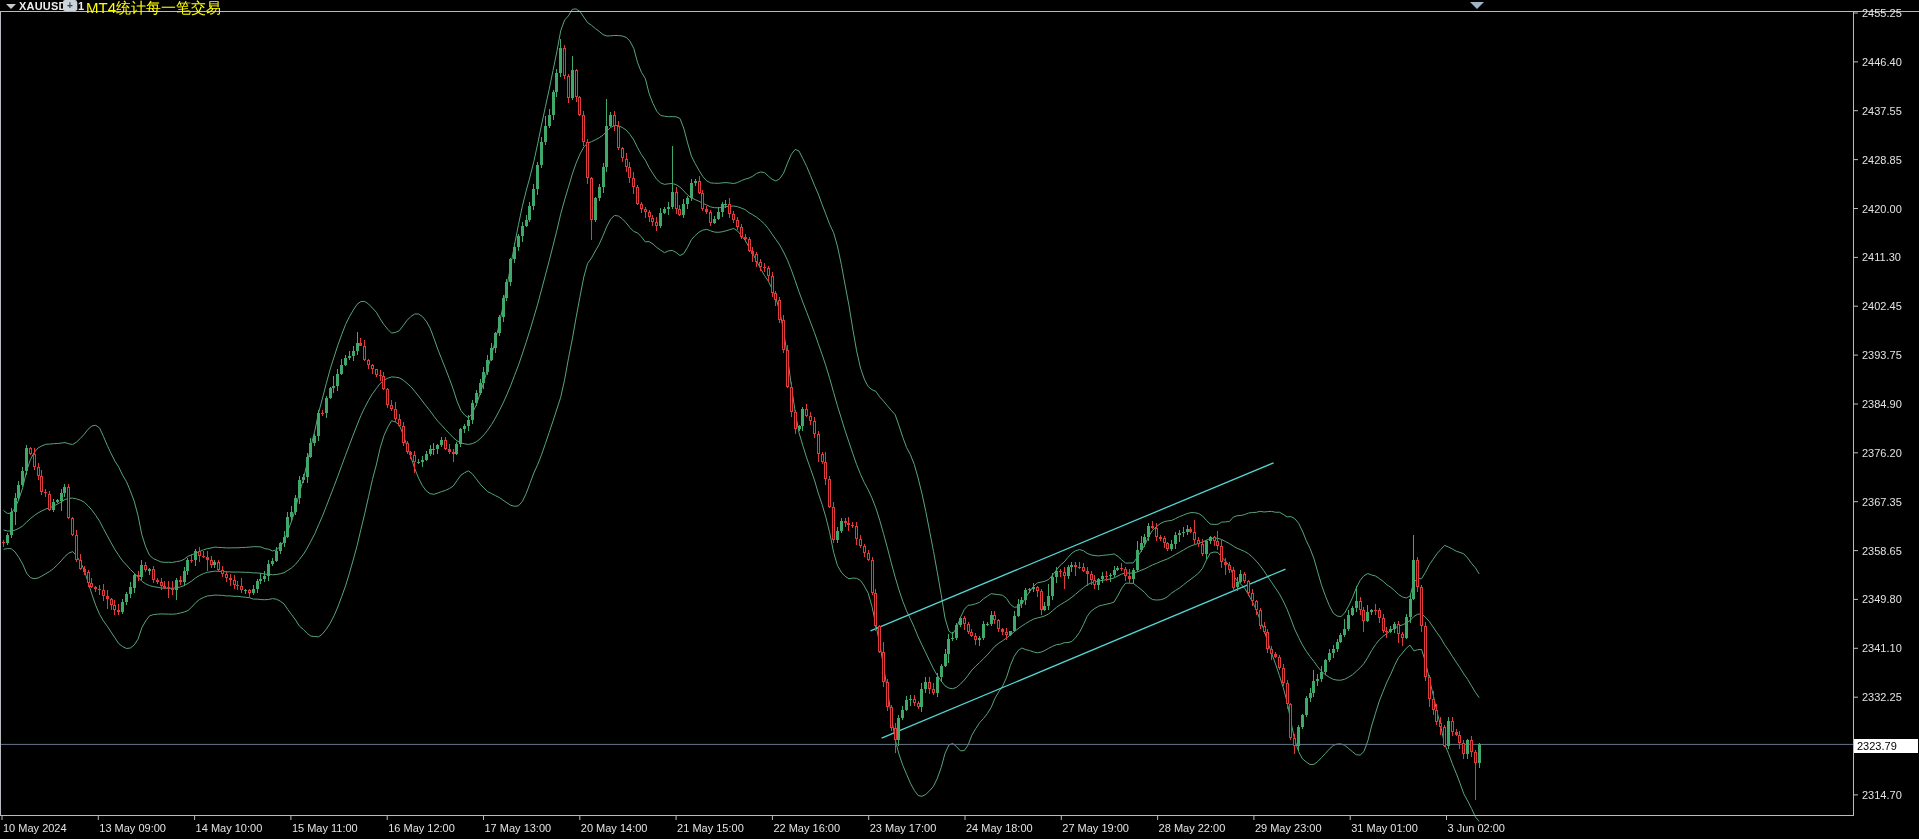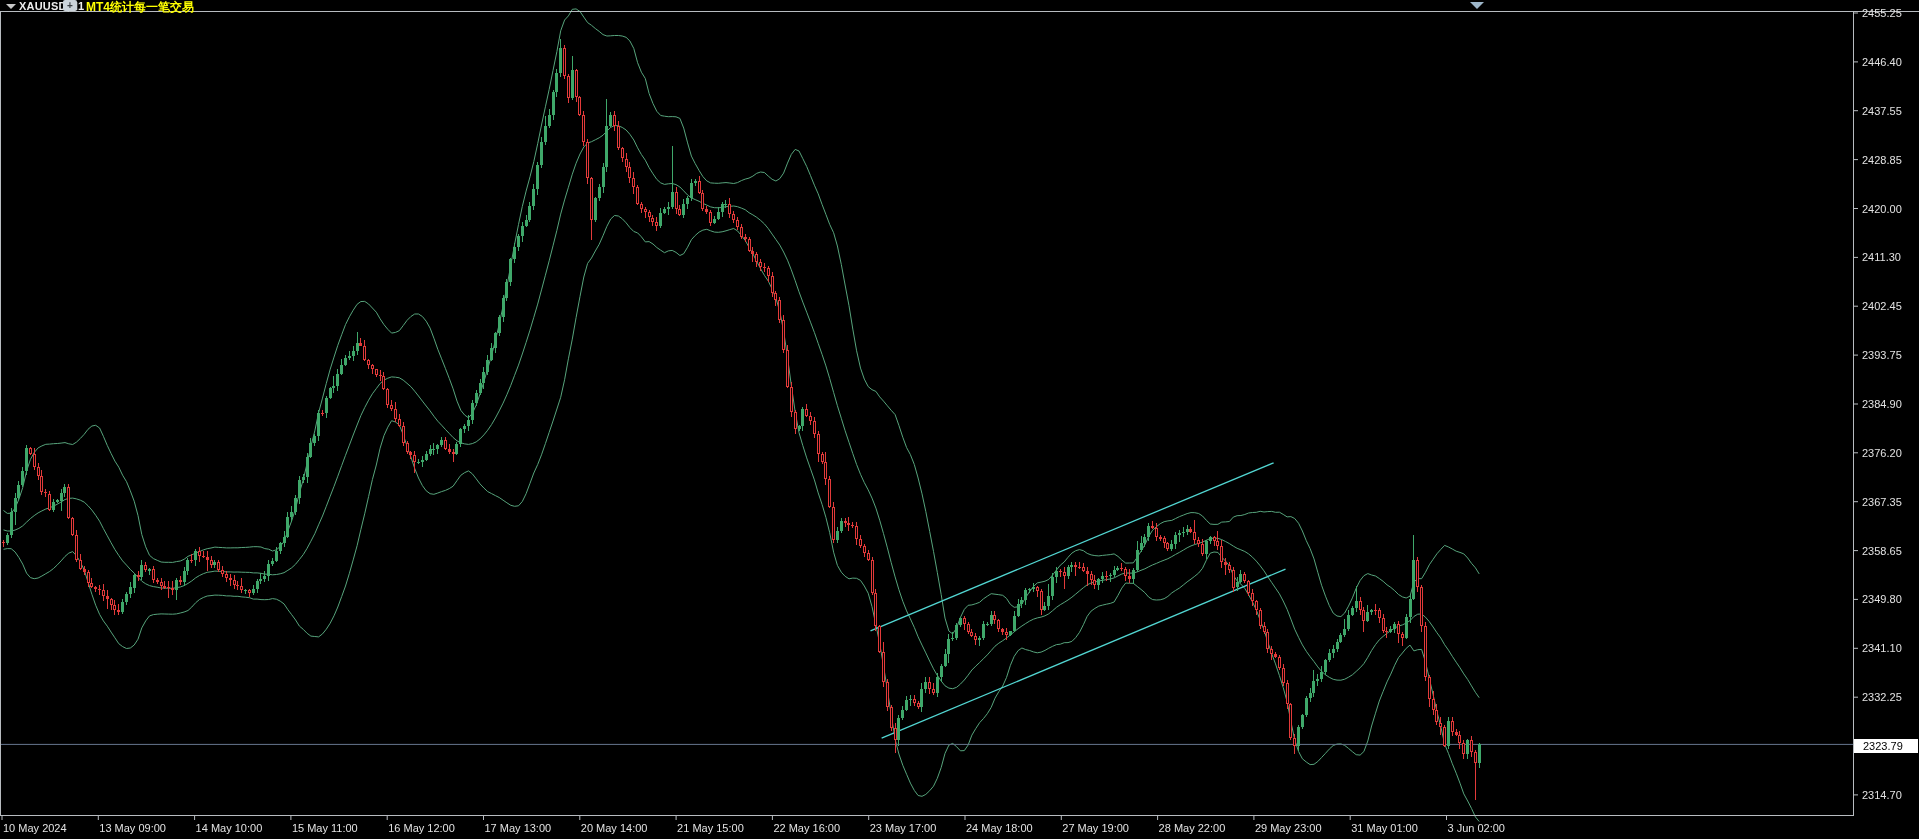--- a/index.html
+++ b/index.html
@@ -5,25 +5,25 @@
   html,body{margin:0;padding:0;background:#111;}
   .screen{position:relative;width:1919px;height:839px;background:#000;overflow:hidden;
           font-family:"Liberation Sans", sans-serif;}
   .chart-svg{position:absolute;left:0;top:0;}
   .topbar{position:absolute;left:0;top:0;height:12px;width:100%;}
   .symbol-caret{position:absolute;left:6px;top:4px;width:0;height:0;
     border-left:5px solid transparent;border-right:5px solid transparent;border-top:5px solid #c8c8c8;}
   .symbol-label{position:absolute;left:19px;top:0px;font-size:11px;font-weight:bold;color:#ececec;letter-spacing:.2px;white-space:nowrap;}
   .expand-button{position:absolute;left:63px;top:0px;width:14px;height:11px;background:#ccd4db;color:#3a3f44;
     font-size:10px;line-height:11px;text-align:center;border-radius:2px;font-weight:bold;cursor:pointer;}
-  .indicator-label{position:absolute;left:86px;top:-1px;font-size:12px;color:#ffff00;white-space:nowrap;font-weight:bold;}
+  .indicator-label{position:absolute;left:86px;top:-1px;font-size:15px;color:#ffff00;white-space:nowrap;}
   .shift-marker{position:absolute;left:1470px;top:2px;width:0;height:0;
     border-left:7px solid transparent;border-right:7px solid transparent;border-top:7px solid #9db6c9;cursor:pointer;}
   .price-tag{position:absolute;left:1854px;top:739px;width:64px;height:14px;background:#ffffff;color:#000;
-    font-size:11px;line-height:14px;padding-left:9px;box-sizing:border-box;}
+    font-size:11px;line-height:14px;padding-left:3px;box-sizing:border-box;}
 </style>
 </head>
 <body>
 
 <div class="screen" style="background: rgb(0, 0, 0);">
   <svg id="chart" class="chart-svg" width="1919" height="839">
       <rect x="0" y="0" width="1919" height="839" fill="#000000"></rect>
       <g fill="none" stroke="#57a47c" stroke-width="1">
         <path d="M3.5 510.5L7.3 513.4L11.2 513.2L15.0 508.3L18.9 499.2L22.7 487.7L26.6 471.0L30.4 459.5L34.2 452.5L38.1 447.9L41.9 445.9L45.8 444.3L49.6 444.1L53.5 443.7L57.3 443.5L61.1 443.1L65.0 442.6L68.8 443.8L72.7 444.5L76.5 442.1L80.4 438.4L84.2 434.3L88.0 429.3L91.9 426.0L95.7 425.3L99.6 428.0L103.4 436.3L107.3 445.5L111.1 453.5L114.9 461.1L118.8 467.2L122.6 475.2L126.5 481.7L130.3 490.8L134.2 501.2L138.0 515.5L141.8 534.6L145.7 546.8L149.5 555.3L153.4 558.6L157.2 560.3L161.1 562.0L164.9 562.3L168.7 562.3L172.6 562.4L176.4 561.6L180.3 561.0L184.1 559.3L188.0 556.3L191.8 554.8L195.7 553.0L199.5 551.6L203.3 549.9L207.2 548.7L211.0 548.0L214.9 547.1L218.7 547.4L222.6 547.6L226.4 547.9L230.2 547.9L234.1 547.8L237.9 547.8L241.8 547.5L245.6 547.4L249.5 547.1L253.3 546.7L257.1 546.7L261.0 547.0L264.8 548.6L268.7 549.2L272.5 551.0L276.4 549.8L280.2 546.6L284.0 541.4L287.9 530.8L291.7 520.8L295.6 508.4L299.4 492.9L303.3 479.6L307.1 463.3L310.9 446.4L314.8 430.9L318.6 412.8L322.5 398.1L326.3 383.4L330.2 369.2L334.0 357.1L337.8 345.3L341.7 334.7L345.5 324.6L349.4 316.8L353.2 310.2L357.1 304.3L360.9 301.5L364.7 301.4L368.6 304.0L372.4 308.0L376.3 312.2L380.1 318.8L384.0 324.7L387.8 329.3L391.6 333.1L395.5 332.4L399.3 330.7L403.2 325.6L407.0 320.4L410.9 316.5L414.7 314.0L418.5 314.0L422.4 316.5L426.2 321.2L430.1 328.1L433.9 338.2L437.8 349.3L441.6 358.8L445.4 368.4L449.3 378.5L453.1 388.8L457.0 401.1L460.8 410.3L464.7 415.1L468.5 417.8L472.3 413.4L476.2 405.1L480.0 394.0L483.9 381.7L487.7 368.7L491.6 355.3L495.4 340.5L499.2 324.3L503.1 306.0L506.9 286.7L510.8 265.2L514.6 244.4L518.5 224.5L522.3 206.5L526.1 191.1L530.0 176.8L533.8 161.6L537.7 143.7L541.5 125.0L545.4 106.8L549.2 89.3L553.0 70.5L556.9 51.5L560.7 30.8L564.6 20.0L568.4 15.9L572.3 9.3L576.1 8.9L580.0 11.5L583.8 17.1L587.6 22.6L591.5 25.3L595.3 28.5L599.2 31.4L603.0 34.6L606.9 36.0L610.7 35.8L614.5 35.5L618.4 35.5L622.2 36.0L626.1 37.3L629.9 41.0L633.8 48.5L637.6 62.7L641.4 72.2L645.3 78.5L649.1 93.5L653.0 103.6L656.8 111.3L660.7 115.5L664.5 116.2L668.3 116.7L672.2 116.6L676.0 116.8L679.9 118.4L683.7 128.1L687.6 142.9L691.4 156.1L695.2 163.6L699.1 170.5L702.9 176.6L706.8 180.9L710.6 182.9L714.5 183.2L718.3 183.3L722.1 182.9L726.0 182.6L729.8 183.0L733.7 183.5L737.5 182.6L741.4 180.6L745.2 179.1L749.0 178.1L752.9 176.1L756.7 173.3L760.6 172.0L764.4 172.5L768.3 176.1L772.1 179.3L775.9 181.0L779.8 178.6L783.6 173.1L787.5 163.1L791.3 154.4L795.2 149.4L799.0 151.0L802.8 158.6L806.7 166.5L810.5 175.6L814.4 185.2L818.2 193.8L822.1 204.5L825.9 214.4L829.7 224.4L833.6 232.7L837.4 246.0L841.3 264.4L845.1 285.0L849.0 305.7L852.8 329.1L856.6 350.8L860.5 368.1L864.3 379.1L868.2 386.6L872.0 389.7L875.9 391.4L879.7 396.9L883.5 401.1L887.4 405.8L891.2 410.3L895.1 414.6L898.9 425.4L902.8 437.3L906.6 447.6L910.4 454.6L914.3 464.5L918.1 478.0L922.0 493.8L925.8 511.5L929.7 531.5L933.5 551.4L937.3 572.4L941.2 594.6L945.0 618.1L948.9 631.1L952.7 633.9L956.6 628.0L960.4 617.5L964.3 609.4L968.1 605.3L971.9 604.9L975.8 603.7L979.6 602.3L983.5 598.8L987.3 596.2L991.2 593.7L995.0 594.2L998.8 594.7L1002.7 595.3L1006.5 598.4L1010.4 604.4L1014.2 607.3L1018.1 606.8L1021.9 604.0L1025.7 597.4L1029.6 591.7L1033.4 586.5L1037.3 582.9L1041.1 582.1L1045.0 581.2L1048.8 579.4L1052.6 575.0L1056.5 570.0L1060.3 565.2L1064.2 562.0L1068.0 557.3L1071.9 553.1L1075.7 550.7L1079.5 549.6L1083.4 550.7L1087.2 553.4L1091.1 554.9L1094.9 555.6L1098.8 555.9L1102.6 555.4L1106.4 555.0L1110.3 554.6L1114.1 553.9L1118.0 556.4L1121.8 560.0L1125.7 563.1L1129.5 563.0L1133.3 562.9L1137.2 557.4L1141.0 551.2L1144.9 544.8L1148.7 536.5L1152.6 530.2L1156.4 526.7L1160.2 523.7L1164.1 521.7L1167.9 520.9L1171.8 520.4L1175.6 518.5L1179.5 516.6L1183.3 515.1L1187.1 513.6L1191.0 512.6L1194.8 512.7L1198.7 513.5L1202.5 516.0L1206.4 520.3L1210.2 524.0L1214.0 524.4L1217.9 524.3L1221.7 522.1L1225.6 521.9L1229.4 521.5L1233.3 517.1L1237.1 515.7L1240.9 515.5L1244.8 514.5L1248.6 513.0L1252.5 512.5L1256.3 512.3L1260.2 511.3L1264.0 512.0L1267.8 511.6L1271.7 511.4L1275.5 512.3L1279.4 512.2L1283.2 514.4L1287.1 516.9L1290.9 516.6L1294.7 518.5L1298.6 523.3L1302.4 531.0L1306.3 540.7L1310.1 548.6L1314.0 558.9L1317.8 572.3L1321.6 585.3L1325.5 596.2L1329.3 605.6L1333.2 613.1L1337.0 616.0L1340.9 616.6L1344.7 613.0L1348.5 606.1L1352.4 597.9L1356.2 588.2L1360.1 580.5L1363.9 575.7L1367.8 573.6L1371.6 575.0L1375.5 576.0L1379.3 578.5L1383.1 581.3L1387.0 584.8L1390.8 587.4L1394.7 590.7L1398.5 594.5L1402.4 596.9L1406.2 598.0L1410.0 596.2L1413.9 582.1L1417.7 578.6L1421.6 578.7L1425.4 572.4L1429.3 564.8L1433.1 559.3L1436.9 553.8L1440.8 549.4L1444.6 545.4L1448.5 547.0L1452.3 549.0L1456.2 551.2L1460.0 552.4L1463.8 553.9L1467.7 558.0L1471.5 563.3L1475.4 567.8L1479.2 573.9"></path>
         <path d="M3.5 529.9L7.3 531.0L11.2 531.0L15.0 530.1L18.9 528.4L22.7 525.9L26.6 522.1L30.4 518.6L34.2 515.6L38.1 512.9L41.9 510.9L45.8 509.0L49.6 507.8L53.5 506.1L57.3 504.2L61.1 502.0L65.0 499.5L68.8 498.4L72.7 498.1L76.5 498.9L80.4 500.2L84.2 502.1L88.0 505.7L91.9 510.1L95.7 515.3L99.6 521.2L103.4 528.6L107.3 535.8L111.1 542.8L114.9 549.5L118.8 555.5L122.6 560.9L126.5 565.1L130.3 569.4L134.2 573.1L138.0 577.3L141.8 581.2L145.7 583.8L149.5 585.6L153.4 586.6L157.2 587.2L161.1 588.0L164.9 588.2L168.7 588.2L172.6 588.3L176.4 587.7L180.3 587.0L184.1 585.6L188.0 583.4L191.8 580.9L195.7 577.8L199.5 575.5L203.3 573.7L207.2 572.3L211.0 571.8L214.9 571.1L218.7 571.3L222.6 571.5L226.4 571.9L230.2 571.9L234.1 572.1L237.9 572.0L241.8 572.2L245.6 572.3L249.5 572.4L253.3 572.9L257.1 572.9L261.0 573.3L264.8 574.1L268.7 574.3L272.5 574.8L276.4 574.5L280.2 573.8L284.0 572.7L287.9 570.3L291.7 567.8L295.6 564.2L299.4 559.5L303.3 554.5L307.1 548.3L310.9 541.2L314.8 533.7L318.6 524.8L322.5 516.0L326.3 506.3L330.2 496.2L334.0 486.4L337.8 476.2L341.7 465.6L345.5 455.3L349.4 445.1L353.2 435.0L357.1 425.0L360.9 415.5L364.7 407.6L368.6 400.2L372.4 393.8L376.3 388.6L380.1 383.5L384.0 380.1L387.8 378.2L391.6 376.9L395.5 377.2L399.3 377.8L403.2 380.1L407.0 383.3L410.9 386.7L414.7 391.2L418.5 396.0L422.4 401.1L426.2 406.0L430.1 410.9L433.9 416.2L437.8 421.2L441.6 425.2L445.4 429.4L449.3 433.5L453.1 437.5L457.0 440.8L460.8 442.8L464.7 443.9L468.5 444.4L472.3 443.6L476.2 441.9L480.0 438.9L483.9 434.9L487.7 430.2L491.6 424.5L495.4 418.0L499.2 410.9L503.1 403.1L506.9 394.7L510.8 385.3L514.6 375.3L518.5 365.1L522.3 354.0L526.1 342.4L530.0 330.1L533.8 317.3L537.7 304.1L541.5 289.9L545.4 275.2L549.2 260.8L553.0 245.8L556.9 230.3L560.7 214.1L564.6 199.9L568.4 187.3L572.3 174.2L576.1 163.2L580.0 154.0L583.8 147.0L587.6 143.0L591.5 141.7L595.3 139.8L599.2 137.8L603.0 135.2L606.9 131.1L610.7 127.4L614.5 125.5L618.4 125.8L622.2 127.4L626.1 130.0L629.9 134.3L633.8 140.0L637.6 147.8L641.4 154.5L645.3 160.2L649.1 167.6L653.0 173.8L656.8 179.4L660.7 182.9L664.5 184.4L668.3 183.8L672.2 183.5L676.0 184.6L679.9 187.0L683.7 190.9L687.6 195.0L691.4 197.9L695.2 199.6L699.1 201.3L702.9 203.4L706.8 205.1L710.6 206.9L714.5 207.7L718.3 207.8L722.1 207.4L726.0 206.7L729.8 206.3L733.7 206.0L737.5 206.7L741.4 208.1L745.2 209.7L749.0 212.7L752.9 214.9L756.7 217.3L760.6 220.4L764.4 223.9L768.3 228.6L772.1 234.1L775.9 239.5L779.8 245.1L783.6 252.0L787.5 260.2L791.3 269.8L795.2 280.7L799.0 291.8L802.8 302.1L806.7 312.2L810.5 322.2L814.4 332.5L818.2 343.4L822.1 354.5L825.9 365.9L829.7 378.5L833.6 392.4L837.4 405.7L841.3 418.3L845.1 430.7L849.0 442.3L852.8 453.6L856.6 464.5L860.5 474.3L864.3 482.6L868.2 489.9L872.0 498.1L875.9 508.1L879.7 520.2L883.5 533.6L887.4 547.9L891.2 562.6L895.1 576.9L898.9 589.7L902.8 601.3L906.6 610.9L910.4 618.9L914.3 627.4L918.1 636.8L922.0 645.1L925.8 652.9L929.7 661.1L933.5 668.8L937.3 675.4L941.2 681.0L945.0 685.8L948.9 688.1L952.7 688.7L956.6 687.3L960.4 684.1L964.3 680.0L968.1 675.2L971.9 670.0L975.8 666.1L979.6 662.5L983.5 658.7L987.3 654.9L991.2 650.5L995.0 646.2L998.8 643.2L1002.7 640.7L1006.5 638.0L1010.4 634.9L1014.2 631.8L1018.1 628.7L1021.9 626.0L1025.7 623.5L1029.6 621.1L1033.4 619.2L1037.3 617.9L1041.1 617.1L1045.0 615.8L1048.8 613.8L1052.6 610.7L1056.5 607.3L1060.3 604.7L1064.2 602.4L1068.0 600.0L1071.9 597.2L1075.7 594.1L1079.5 590.9L1083.4 587.7L1087.2 584.8L1091.1 583.0L1094.9 582.0L1098.8 581.0L1102.6 580.3L1106.4 579.6L1110.3 579.0L1114.1 577.9L1118.0 575.9L1121.8 574.0L1125.7 573.0L1129.5 573.1L1133.3 573.1L1137.2 571.9L1141.0 570.3L1144.9 568.8L1148.7 566.8L1152.6 564.9L1156.4 563.4L1160.2 561.7L1164.1 560.2L1167.9 558.7L1171.8 556.6L1175.6 554.4L1179.5 552.3L1183.3 550.1L1187.1 547.8L1191.0 545.9L1194.8 544.5L1198.7 543.3L1202.5 542.1L1206.4 540.2L1210.2 538.6L1214.0 538.2L1217.9 538.3L1221.7 539.6L1225.6 541.5L1229.4 543.6L1233.3 546.1L1237.1 548.3L1240.9 549.8L1244.8 551.5L1248.6 553.9L1252.5 557.2L1256.3 561.1L1260.2 565.8L1264.0 570.9L1267.8 576.8L1271.7 582.5L1275.5 588.1L1279.4 593.8L1283.2 601.0L1287.1 609.3L1290.9 619.1L1294.7 629.2L1298.6 637.4L1302.4 644.9L1306.3 651.3L1310.1 656.6L1314.0 661.6L1317.8 666.9L1321.6 671.4L1325.5 674.8L1329.3 677.3L1333.2 679.3L1337.0 680.1L1340.9 680.2L1344.7 679.2L1348.5 677.2L1352.4 674.8L1356.2 671.4L1360.1 667.8L1363.9 663.6L1367.8 657.3L1371.6 650.5L1375.5 644.6L1379.3 639.8L1383.1 636.4L1387.0 633.3L1390.8 630.7L1394.7 628.0L1398.5 626.1L1402.4 624.9L1406.2 623.1L1410.0 620.6L1413.9 616.5L1417.7 614.2L1421.6 614.0L1425.4 617.1L1429.3 621.6L1433.1 627.0L1436.9 632.7L1440.8 638.0L1444.6 644.7L1448.5 650.2L1452.3 656.3L1456.2 662.2L1460.0 667.8L1463.8 673.9L1467.7 679.5L1471.5 685.9L1475.4 692.3L1479.2 697.7"></path>

